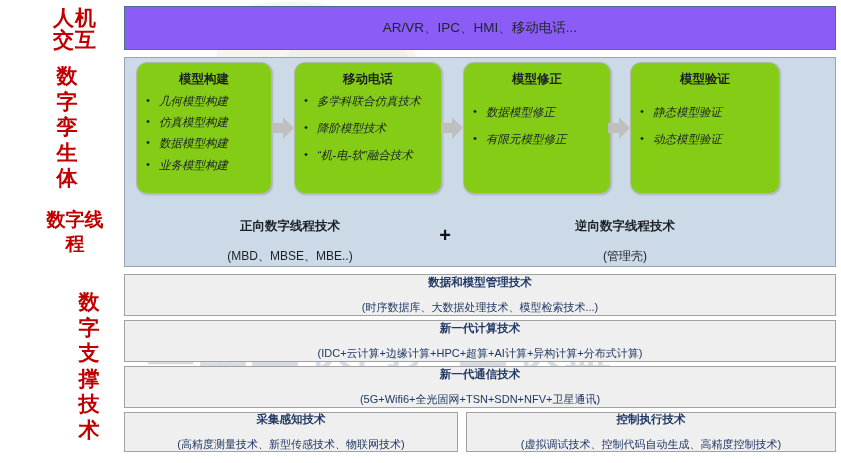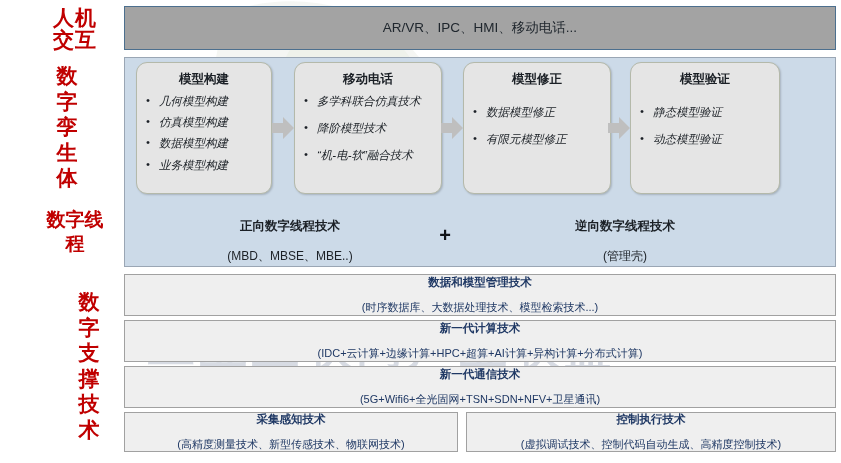--- a/index.html
+++ b/index.html
@@ -40,38 +40,38 @@
     font-family:"DejaVu Sans","Liberation Sans",sans-serif;
   }
   .rail-hmi{left:44px;top:8px;width:62px;font-size:21px;letter-spacing:1px;}
   .rail-twin{left:52px;top:64px;width:30px;font-size:21px;line-height:1.22;}
   .rail-thread{left:46px;top:208px;width:58px;font-size:19px;line-height:1.25;}
   .rail-support{left:74px;top:290px;width:30px;font-size:21px;line-height:1.22;}
 
   
   .banner{
     position:absolute;left:124px;top:6px;width:712px;height:44px;
-    background:#a3a3a3;border:1.5px solid #4c6f8e;
+    background:#8b5cf6;border:1.5px solid #4c6f8e;
     box-sizing:border-box;
     display:flex;align-items:center;justify-content:center;
     z-index:3;
   }
   .banner span{font-size:13.5px;color:#20272e;}
 
   
   .twinband{
     position:absolute;left:124px;top:57px;width:712px;height:210px;
     background:#ccdae8;border:1px solid #9aa6b4;
     box-sizing:border-box;z-index:1;
   }
 
   
   .gbox{
     position:absolute;top:62px;height:132px;
-    background:#e5e5e5;
+    background:#84cc16;
     border:1px solid #b4b9aa;border-radius:11px;
     box-sizing:border-box;
     z-index:4;
     box-shadow:1px 1px 2px rgba(0,0,0,.18);
   }
   .gbox .gt{
     text-align:center;font-weight:bold;font-size:12.5px;color:#1b2026;
     margin-top:8px;
   }
   .gbox ul{list-style:none;margin:0;padding:0;margin-top:7px;}

